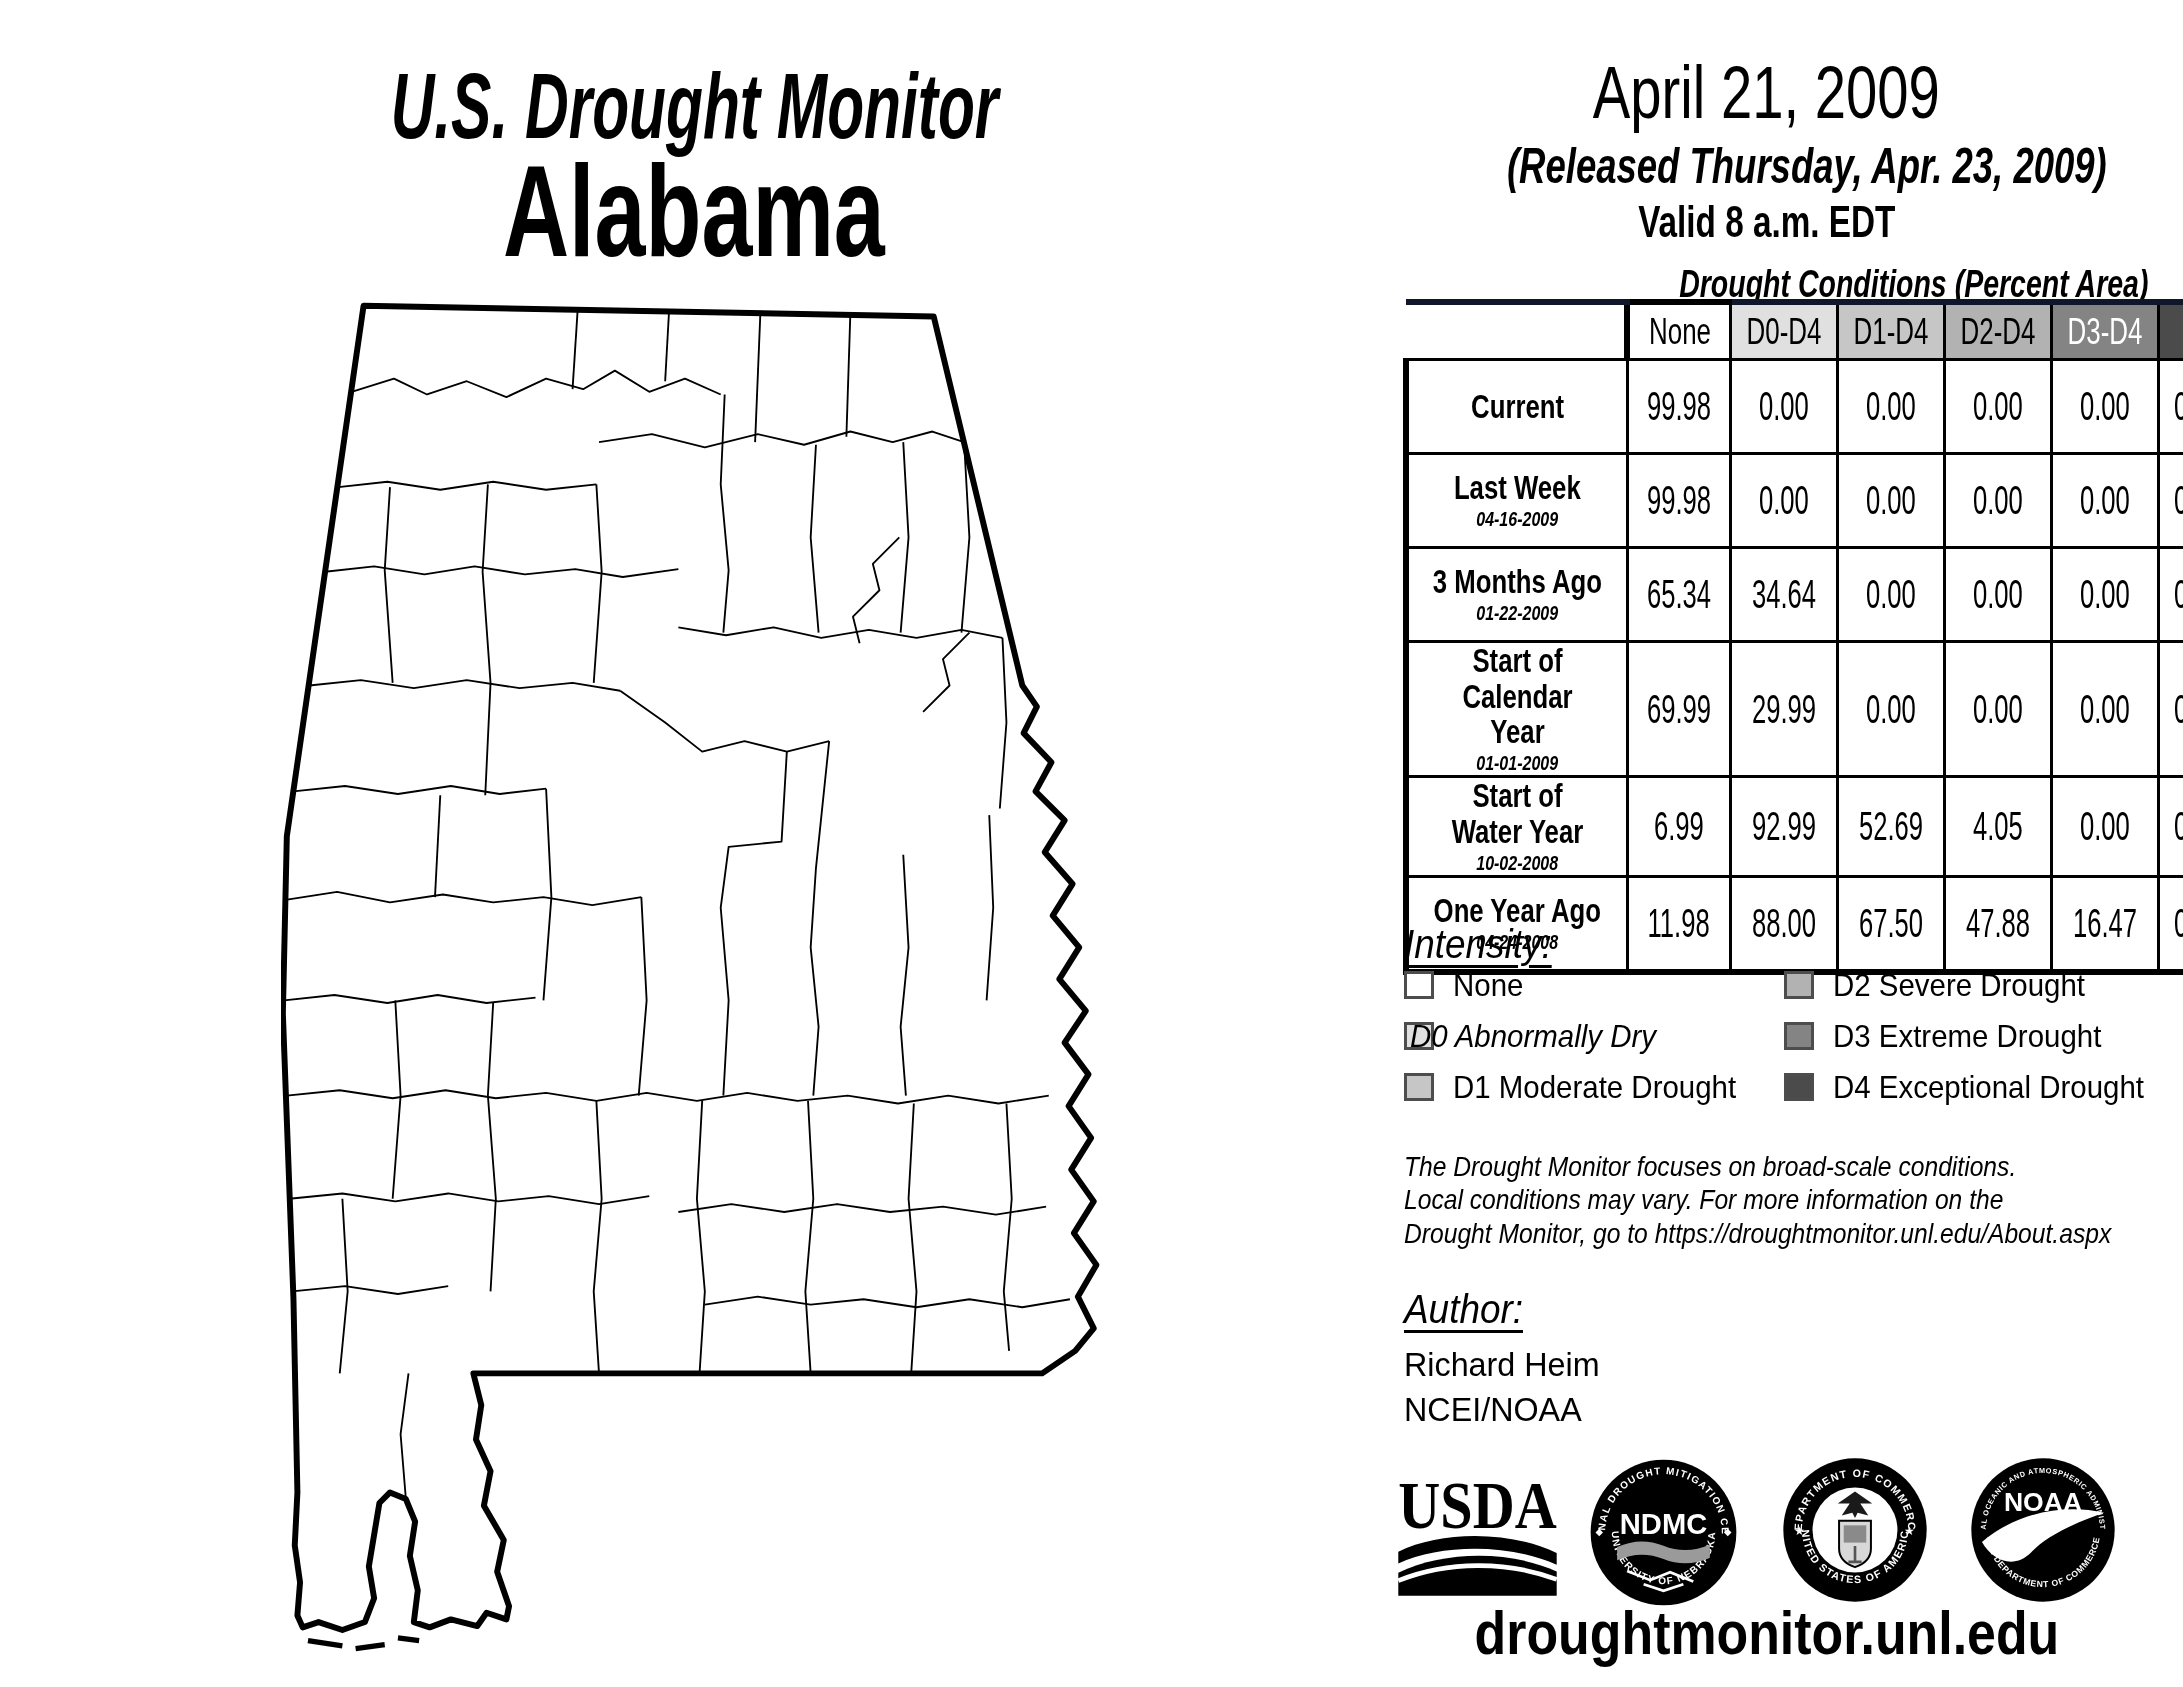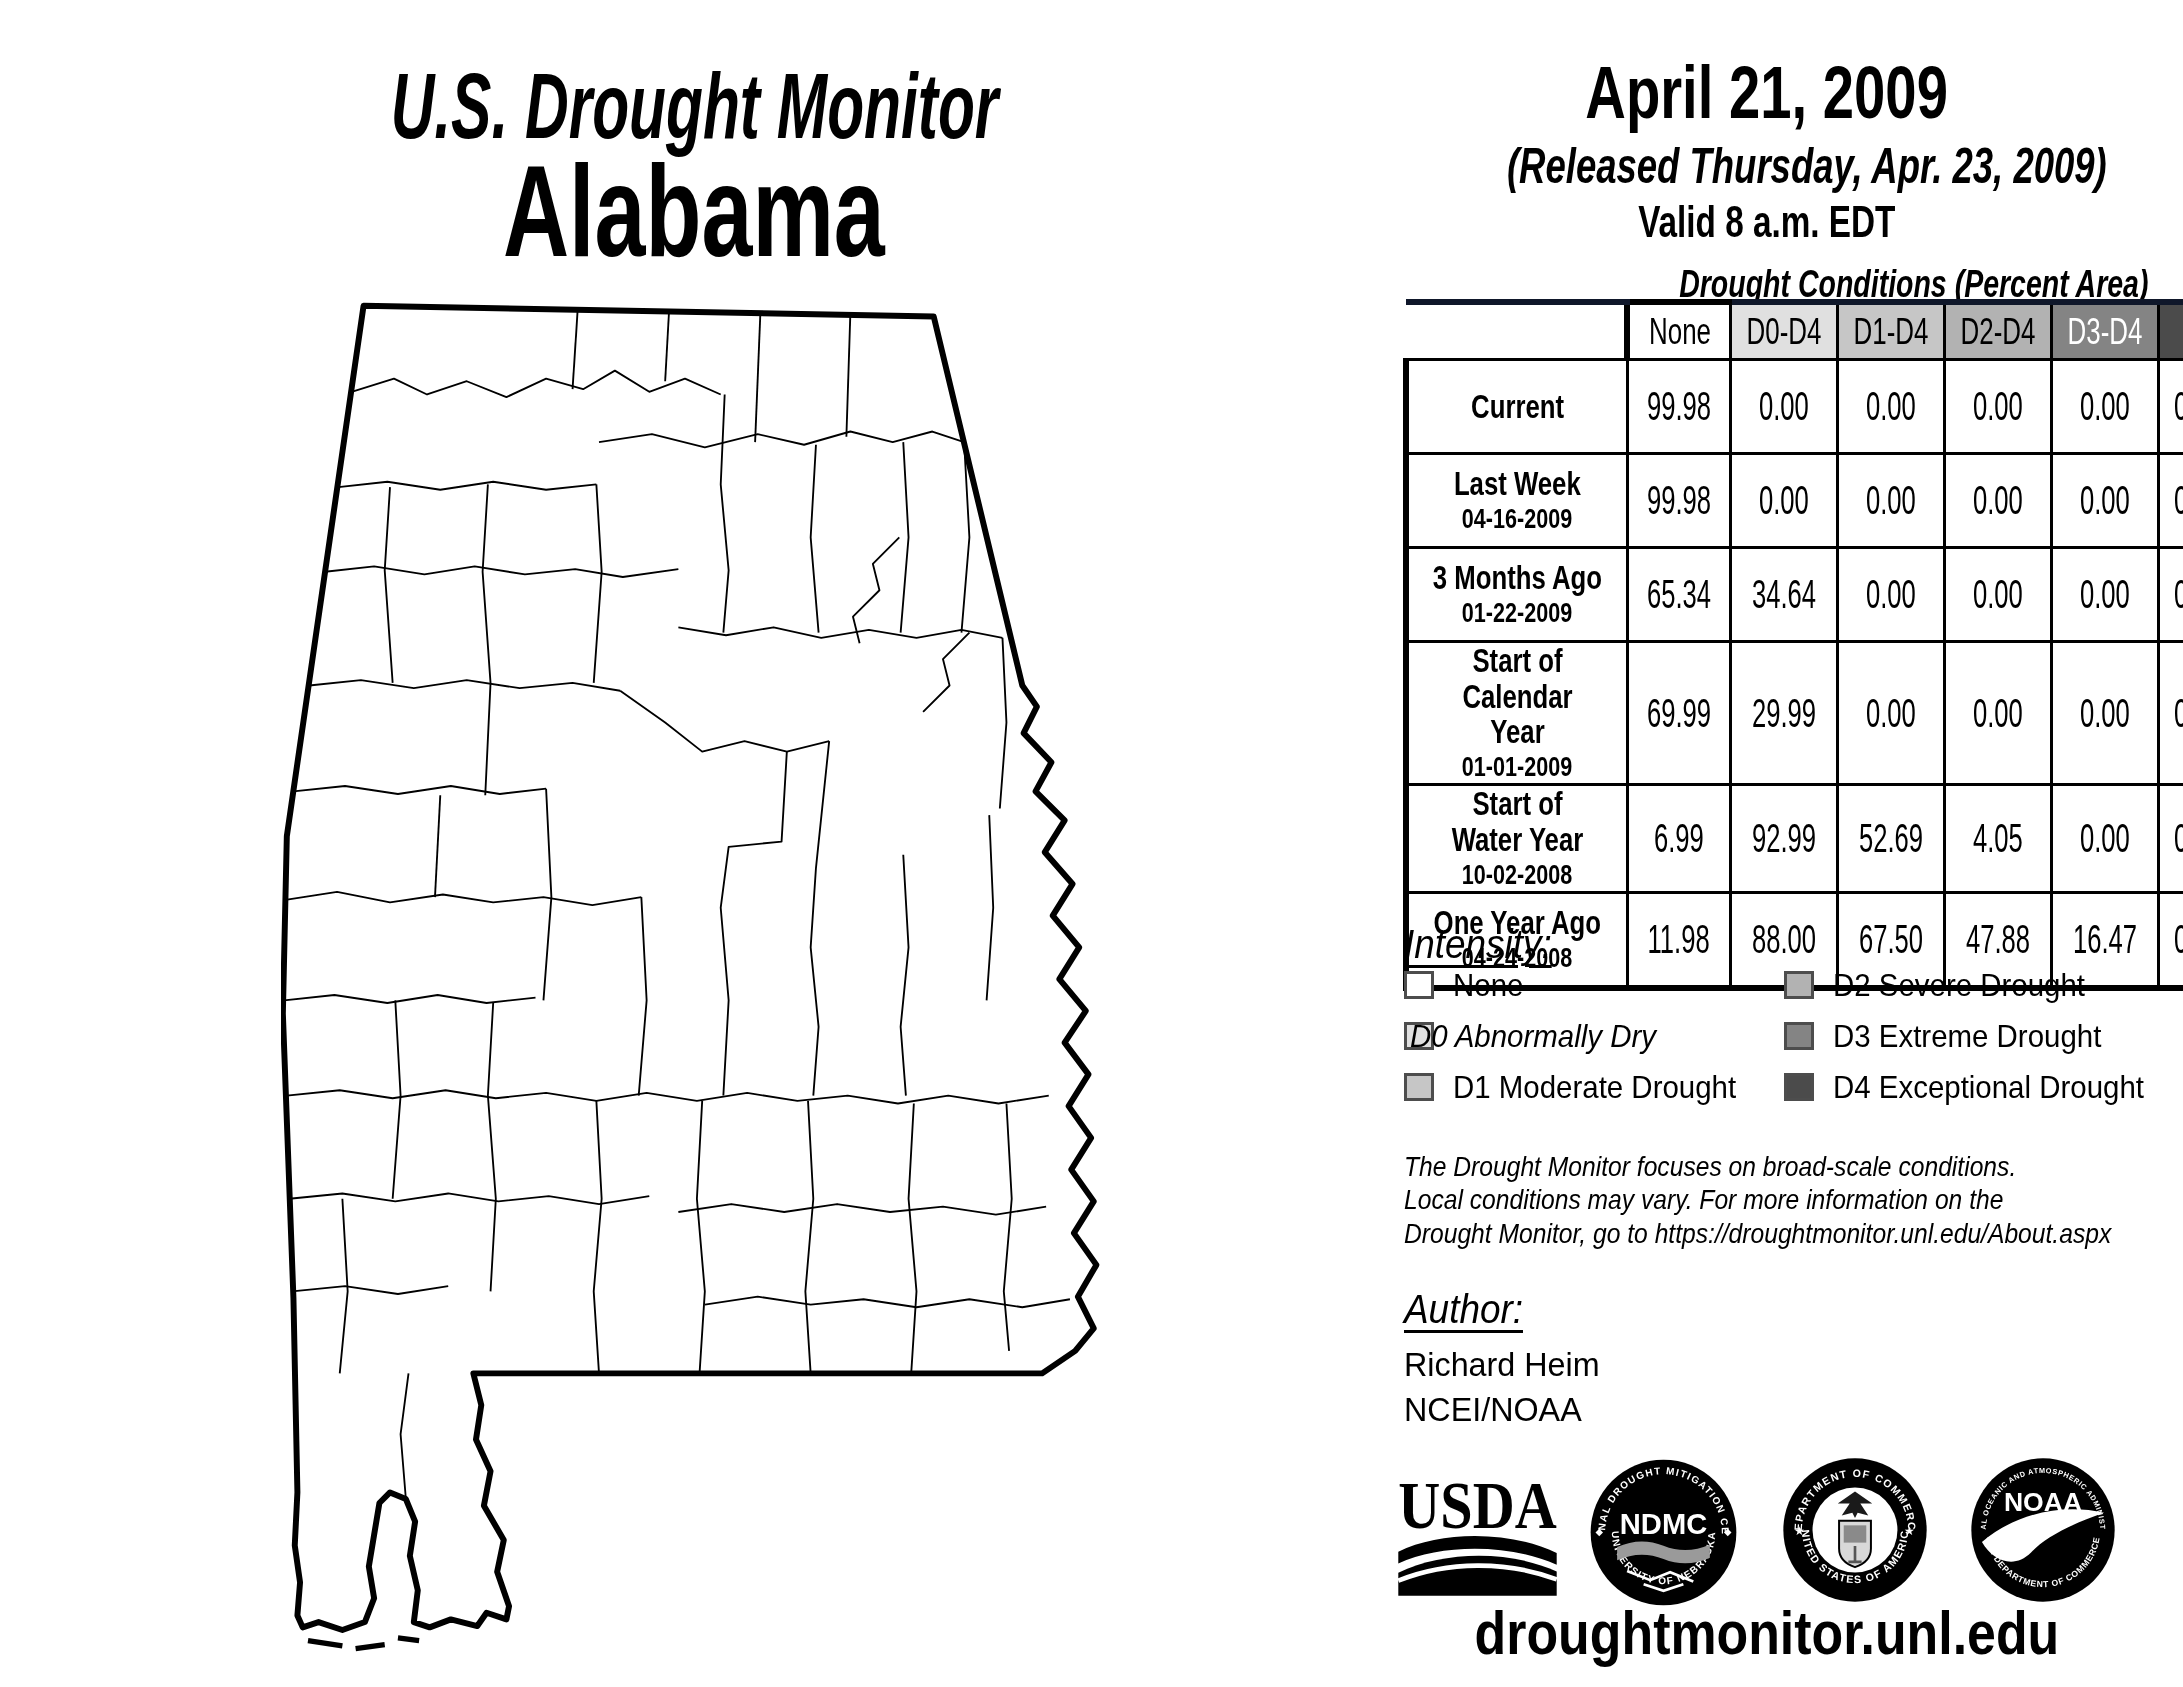--- a/index.html
+++ b/index.html
@@ -6,28 +6,28 @@
   body{width:2183px;height:1687px;position:relative;overflow:hidden;
        font-family:"Liberation Sans",sans-serif;color:#000;}
   .abs{position:absolute;}
   .ctr{text-align:center;}
   .sx{display:inline-block;transform:scaleX(var(--sx,1));transform-origin:center;white-space:nowrap;}
   .sxl{display:inline-block;transform:scaleX(var(--sx,1));transform-origin:left center;white-space:nowrap;}
 
   
   .t-title1{font-size:93px;font-weight:700;font-style:italic;--sx:.65;line-height:1.05;}
   .t-title2{font-size:129px;font-weight:700;--sx:.71;line-height:1.05;}
-  .t-date{font-size:74px;font-weight:700;--sx:.76;line-height:1.05;}
+  .t-date{font-size:74px;font-weight:400;--sx:.76;line-height:1.05;}
   .t-released{font-size:50px;font-weight:700;font-style:italic;--sx:.73;line-height:1.05;}
   .t-valid{font-size:45px;font-weight:700;--sx:.74;line-height:1.05;}
   .t-tabletitle{font-size:38px;font-weight:700;font-style:italic;--sx:.75;}
   .t-colhead{font-size:36px;font-weight:400;--sx:.72;}
   .t-val{font-size:40px;font-weight:400;--sx:.64;}
   .t-rowlabel{font-size:33px;font-weight:700;--sx:.78;line-height:1.08;}
-  .t-rowdate{font-size:27px;font-weight:700;--sx:.8;}
+  .t-rowdate{font-size:20px;font-weight:700;font-style:italic;--sx:.8;}
   .t-secthead{font-size:41px;font-style:italic;--sx:.9;}
   .t-secthead .sxl{text-decoration:underline;text-underline-offset:6.6px;text-decoration-thickness:2.6px;}
   .t-legend{font-size:32px;--sx:.92;}
   .t-disc{font-size:28px;font-style:italic;--sx:.88;line-height:1.19;}
   .t-author{font-size:34px;--sx:.95;line-height:1.3;}
   .t-url{font-size:61px;font-weight:700;--sx:.85;}
 
   
   table.dm{border-collapse:collapse;position:absolute;left:1403px;top:299px;}
   table.dm td{border:3.3px solid #000;text-align:center;vertical-align:middle;padding:0;}

